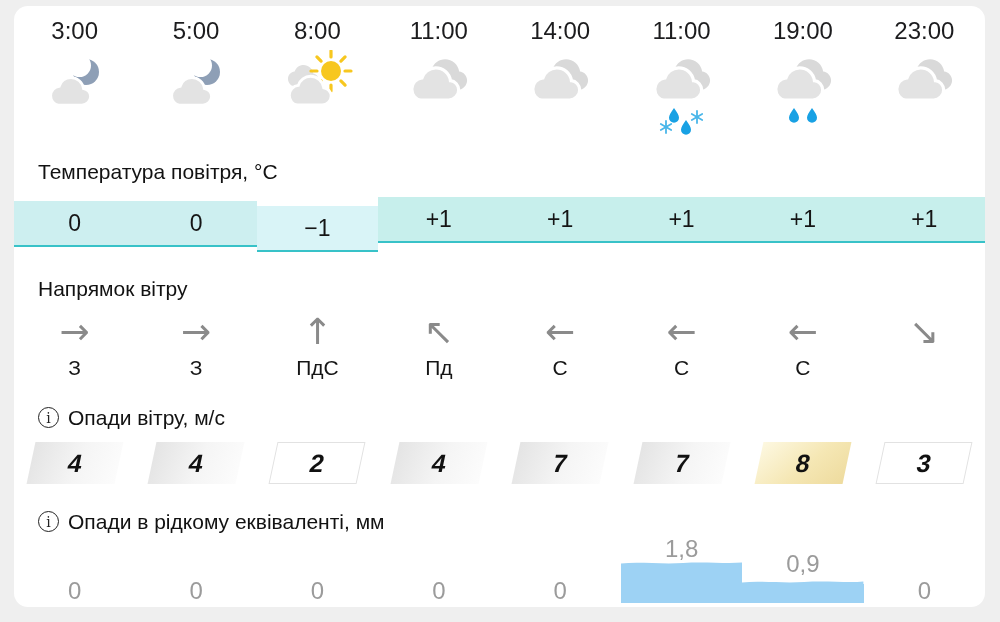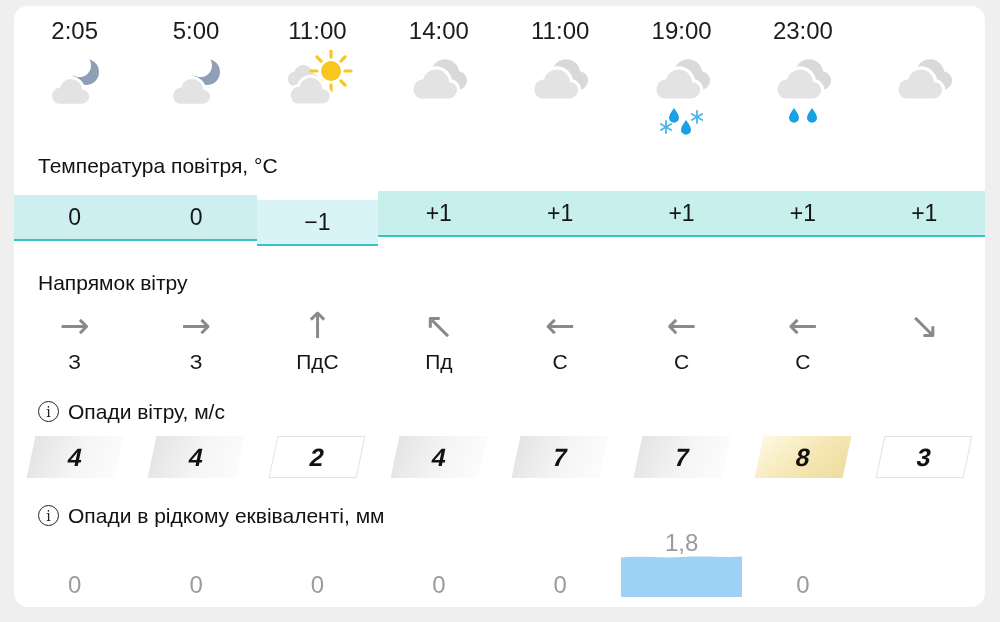--- a/index.html
+++ b/index.html
@@ -15,21 +15,21 @@
   .grid8{display:grid;grid-template-columns:repeat(8,1fr);}
   
   .row-times{padding-top:11px;height:33px;}
   .time{font-size:24px;text-align:center;color:#1c1c1e;}
   
   .row-icons{height:96px;}
   .icell{display:flex;justify-content:center;align-items:flex-start;}
   .wicon{width:80px;height:88px;display:block;}
   
   .sec-label{margin-left:24px;height:27px;font-size:21px;color:#121212;display:flex;align-items:center;}
-  .lbl-temp{margin-top:6px;}
+  .lbl-temp{margin-top:12px;}
   .lbl-wind{margin-top:22px;}
   .lbl-gust{margin-top:18px;}
   .lbl-precip{margin-top:22px;}
   .info-icon{
     box-sizing:border-box;width:21px;height:21px;margin-right:9px;flex:0 0 21px;
     border:1.7px solid #222;border-radius:50%;
     display:inline-flex;align-items:center;justify-content:center;
     font-family:"DejaVu Serif",serif;font-size:14px;line-height:1;color:#222;
     cursor:pointer;
   }
@@ -68,22 +68,23 @@
     position:absolute;left:0;right:0;bottom:2px;text-align:center;
     font-size:24px;color:#9b9b9b;line-height:28px;
   }
 </style>
 </head>
 <body>
 
 <div class="card">
 
   <div class="grid8 row-times">
-    <div class="time">2:05</div>
+    <div class="time">3:00</div>
     <div class="time">5:00</div>
+    <div class="time">8:00</div>
     <div class="time">11:00</div>
     <div class="time">14:00</div>
     <div class="time">11:00</div>
     <div class="time">19:00</div>
     <div class="time">23:00</div>
   </div>
 
   <div class="grid8 row-icons">
     <div class="icell">
       <svg class="wicon" viewBox="0 0 80 88">
@@ -250,17 +251,25 @@
       </div>
     <div class="pcol">
       <div class="pbar" style="height: 38px;">
         <svg class="wave" viewBox="0 0 121 6" preserveAspectRatio="none">
             <path d="M0,6 L0,3.5 C18,1.5 40,4.5 62,3 C84,1.5 105,4 121,2.5 L121,6 Z" fill="#9dd2f4"></path>
           </svg>
       </div>
       <span class="plabel" style="bottom: 44px;">1,8</span>
     </div>
     <div class="pcol">
+      <div class="pbar" style="height: 19px;">
+        <svg class="wave" viewBox="0 0 121 6" preserveAspectRatio="none">
+            <path d="M0,6 L0,3.5 C18,1.5 40,4.5 62,3 C84,1.5 105,4 121,2.5 L121,6 Z" fill="#9dd2f4"></path>
+          </svg>
+      </div>
+      <span class="plabel" style="bottom: 29px;">0,9</span>
+    </div>
+    <div class="pcol">
         <span class="plabel">0</span>
       </div>
   </div>
 
 </div>
 
 </body></html>

